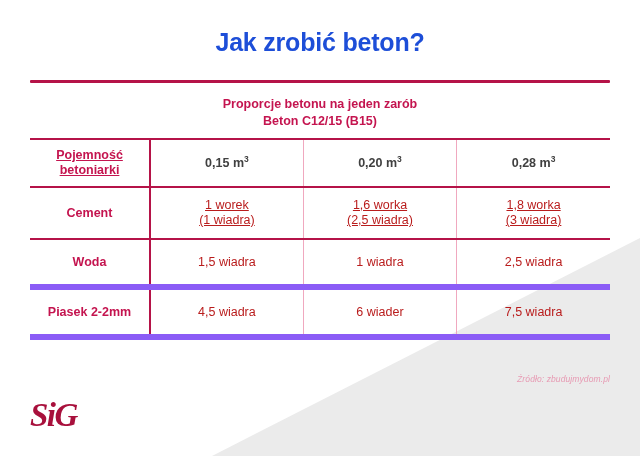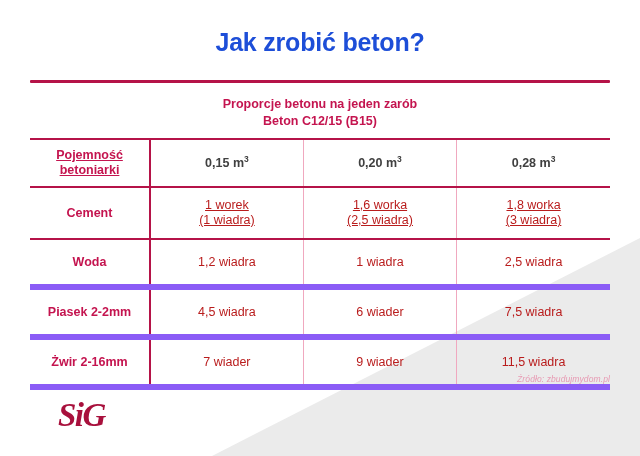--- a/index.html
+++ b/index.html
@@ -181,21 +181,20 @@
   }
   .logo-text {
     font-family: "Liberation Serif", serif;
     font-style: italic;
     font-weight: bold;
     font-size: 33px;
     color: #a8103c;
     letter-spacing: -1.5px;
     line-height: 34px;
     user-select: none;
-    margin-left: 28px;
   }
 </style>
 </head>
 <body>
 
 <div class="canvas">
 
   <svg class="corner-wedge" viewBox="0 0 640 456" preserveAspectRatio="none" aria-hidden="true">
     <polygon points="640,238 640,456 212,456" fill="#ebebeb"></polygon>
   </svg>
@@ -251,38 +250,32 @@
               <span class="sub-line">(2,5 wiadra)</span>
             </td>
             <td class="data-cell last">
               <span class="sub-line">1,8 worka</span>
               <span class="sub-line">(3 wiadra)</span>
             </td>
           </tr>
 
           <tr class="body-row r-woda">
             <td class="label-cell">Woda</td>
-            <td class="data-cell">1,2 wiadra</td>
+            <td class="data-cell">1,5 wiadra</td>
             <td class="data-cell">1 wiadra</td>
             <td class="data-cell last">2,5 wiadra</td>
           </tr>
 
           <tr class="body-row r-piasek">
             <td class="label-cell">Piasek 2-2mm</td>
             <td class="data-cell">4,5 wiadra</td>
             <td class="data-cell">6 wiader</td>
             <td class="data-cell last">7,5 wiadra</td>
           </tr>
 
-          <tr class="body-row r-zwir">
-            <td class="label-cell">Żwir 2-16mm</td>
-            <td class="data-cell">7 wiader</td>
-            <td class="data-cell">9 wiader</td>
-            <td class="data-cell last">11,5 wiadra</td>
-          </tr>
 
         </tbody>
       </table>
     </div>
 
     <div class="source">Źródło: zbudujmydom.pl</div>
 
     <div class="logo">
       <div class="logo-text">SiG</div>
     </div>

